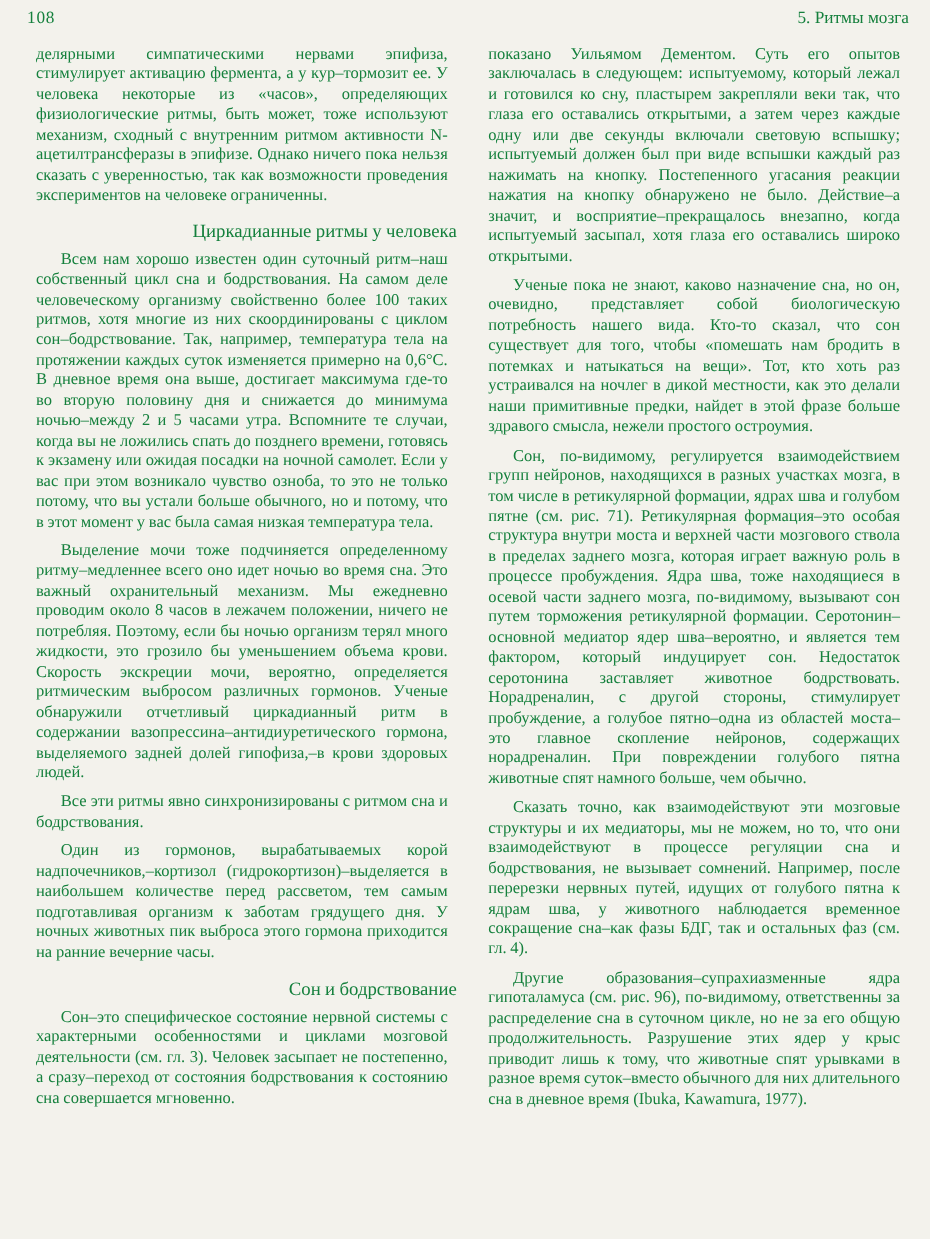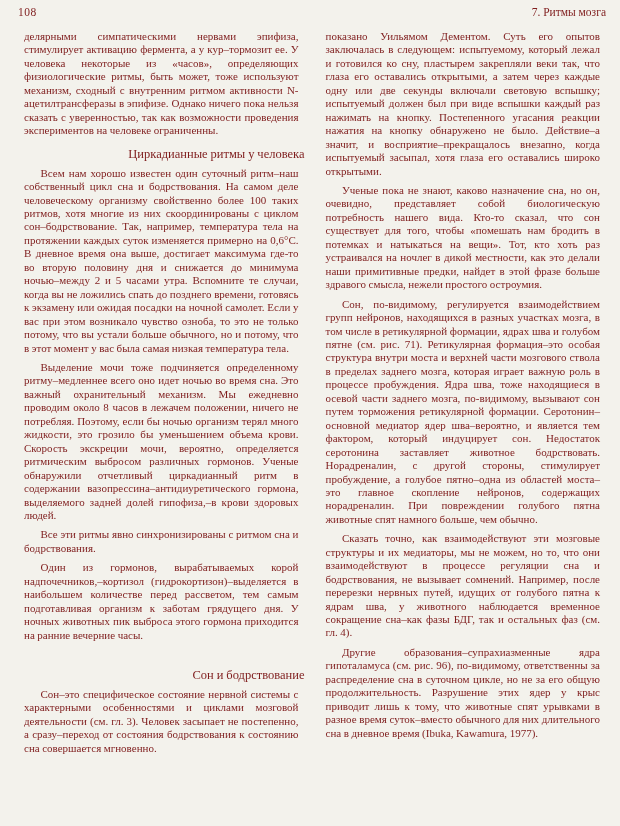--- a/index.html
+++ b/index.html
@@ -7,21 +7,21 @@
   .page {
     position: relative;
     width: 620px;
     height: 826px;
     margin: 0 auto;
     background: #f3f2ec;
     box-sizing: border-box;
     padding: 5px 14px 0 18px;
     overflow: hidden;
     font-family: "Liberation Serif", "DejaVu Serif", serif;
-    color: #7f1d1d;
+    color: #15803d;
   }
   .header {
     display: flex;
     justify-content: space-between;
     align-items: baseline;
     font-size: 11.5px;
     line-height: 14px;
     margin-bottom: 5px;
   }
   .header .pageno { font-weight: normal; letter-spacing: 0.5px; }
@@ -47,30 +47,30 @@
   .col p.cont {
     text-indent: 0;
   }
   .col h2 {
     font-size: 12.5px;
     line-height: 14px;
     font-weight: normal;
     margin: 9px 0 5px 0;
     text-align: right;
   }
-  .col h2.tight { margin-top: 26px; }
+  .col h2.tight { margin-top: 10px; }
 </style>
 </head>
 <body>
 
 <div class="page">
 
   <div class="header">
     <span class="pageno">108</span>
-    <span class="running">7. Ритмы мозга</span>
+    <span class="running">5. Ритмы мозга</span>
   </div>
 
   <div class="cols">
 
     <div class="col">
       <p class="cont">делярными симпатическими нервами эпифиза, стимулирует активацию фермента, а у кур–тормозит ее. У человека некоторые из «часов», определяющих физиологические ритмы, быть может, тоже используют механизм, сходный с внутренним ритмом активности N-ацетилтрансферазы в эпифизе. Однако ничего пока нельзя сказать с уверенностью, так как возможности проведения экспериментов на человеке ограниченны.</p>
       <h2>Циркадианные ритмы у человека</h2>
       <p>Всем нам хорошо известен один суточный ритм–наш собственный цикл сна и бодрствования. На самом деле человеческому организму свойственно более 100 таких ритмов, хотя многие из них скоординированы с циклом сон–бодрствование. Так, например, температура тела на протяжении каждых суток изменяется примерно на 0,6°С. В дневное время она выше, достигает максимума где-то во вторую половину дня и снижается до минимума ночью–между 2 и 5 часами утра. Вспомните те случаи, когда вы не ложились спать до позднего времени, готовясь к экзамену или ожидая посадки на ночной самолет. Если у вас при этом возникало чувство озноба, то это не только потому, что вы устали больше обычного, но и потому, что в этот момент у вас была самая низкая температура тела.</p>
       <p>Выделение мочи тоже подчиняется определенному ритму–медленнее всего оно идет ночью во время сна. Это важный охранительный механизм. Мы ежедневно проводим около 8 часов в лежачем положении, ничего не потребляя. Поэтому, если бы ночью организм терял много жидкости, это грозило бы уменьшением объема крови. Скорость экскреции мочи, вероятно, определяется ритмическим выбросом различных гормонов. Ученые обнаружили отчетливый циркадианный ритм в содержании вазопрессина–антидиуретического гормона, выделяемого задней долей гипофиза,–в крови здоровых людей.</p>
       <p>Все эти ритмы явно синхронизированы с ритмом сна и бодрствования.</p>

